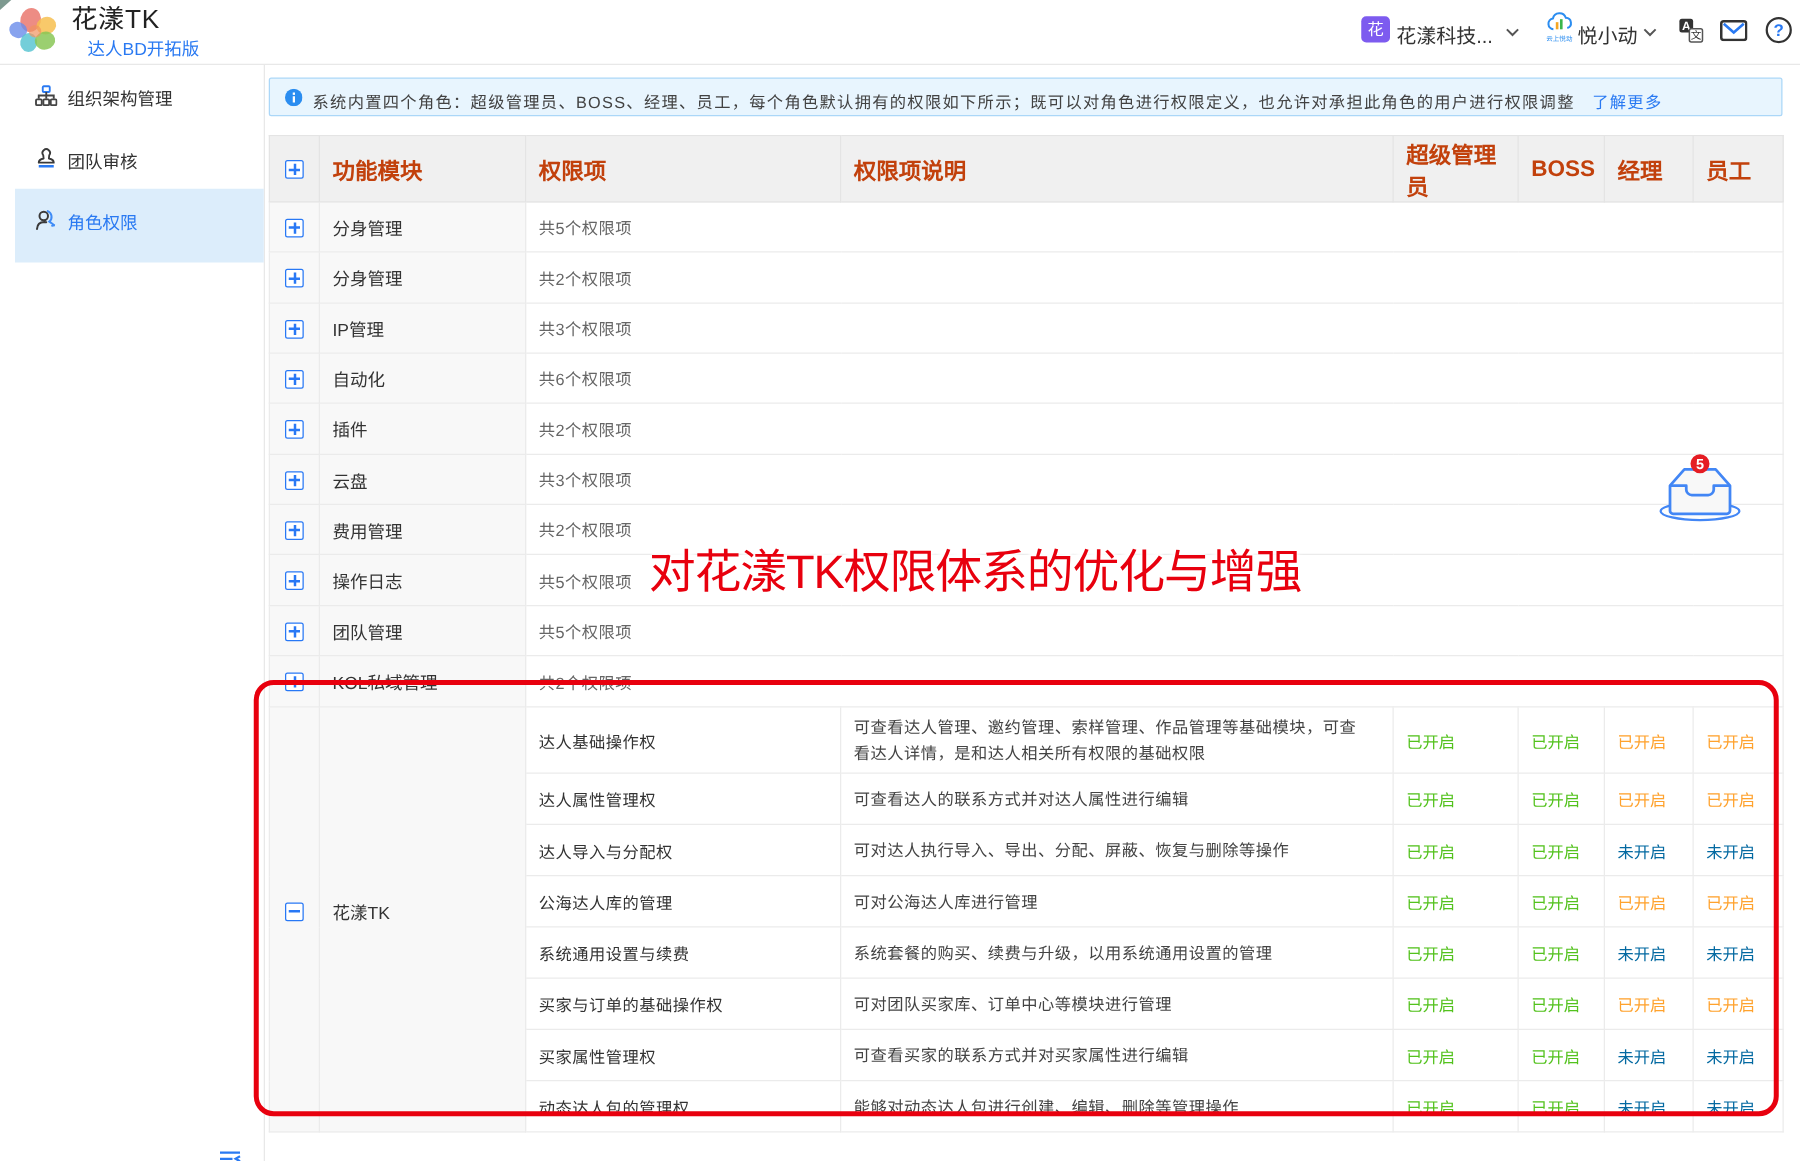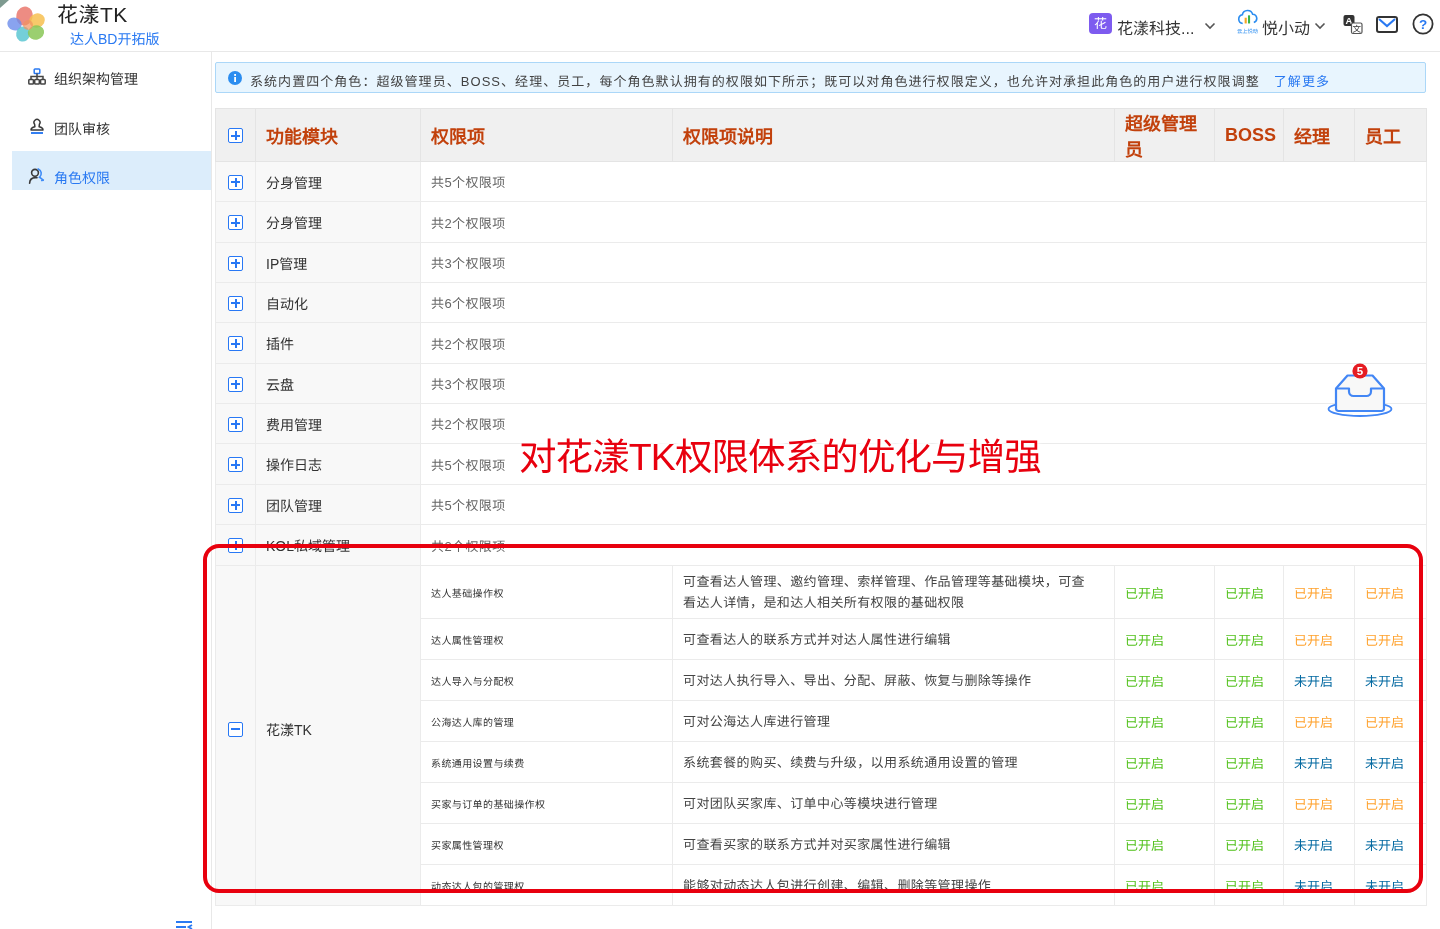--- a/index.html
+++ b/index.html
@@ -42,21 +42,21 @@
 .grid col.c4{width:100px}.grid col.c5{width:69px}.grid col.c6{width:71px}.grid col.c7{width:72px}
 .grid th { background:#f0f0f0; border:1px solid #e4e4e4; font-size:18px; font-weight:bold;
   text-align:left; padding:0 0 0 10px; height:40px; color:#c2410c;}
 .grid th.cth { padding:0; text-align:center; }
 .grid td { border:1px solid #ebebeb; padding:0 0 0 10px; vertical-align:middle; }
 .grid tr.mod td { height:40px; }
 .grid td.ec { background:#f8f8f8; padding:0; text-align:center; }
 .grid td.mc { background:#f8f8f8; font-size:14px; }
 .grid td.cnt { color:#666; border-left:1px solid #ebebeb; letter-spacing:0.4px; }
 .grid tr.sub td { height:41px; }
-.grid td.pn { font-size:10px; color:#333; letter-spacing:0.4px; }
+.grid td.pn { font-size:13px; color:#333; letter-spacing:0.4px; }
 .grid td.pd { color:#444; padding-right:10px; line-height:21px; letter-spacing:0.4px;margin-left:16px;}
 .st-g { color:#53c21d; } .st-o { color:#ffa22d; } .st-b { color:#0369a1; }
 .pm { display:inline-block; width:15px; height:15px; border:1.5px solid #2878f5; border-radius:2px;
   position:relative; vertical-align:middle; background:#fff;}
 .pm::before { content:""; position:absolute; left:2px; top:5.5px; width:9px; height:2px; background:#2878f5;}
 .pm.plus::after { content:""; position:absolute; left:5.5px; top:2px; width:2px; height:9px; background:#2878f5;}
 .redbox { position:absolute; left:203px; top:544px; width:1220px; height:349px;
   border:4px solid #e8000e; border-radius:16px; z-index:9; pointer-events:none;}
 .redtext { position:absolute; left:519px; top:435px; font-size:37.5px; color:#e8000e;
   font-weight:400; z-index:9; white-space:nowrap; letter-spacing:-0.9px; line-height:44px; text-shadow:0 -5px 4px #fff,0 -8px 6px #fff,0 -3px 3px #fff,0 -10px 7px rgba(255,255,255,.8);}
@@ -119,21 +119,21 @@
     </svg>
     <div class="tx">组织架构管理</div>
   </div>
   <div class="mi" style="top:50px">
     <svg class="ic" viewBox="0 0 18 18">
       <path d="M6.6 6.2 a3 3 0 1 1 4.8 0 l-0.3 2.6 c2.4 0.5 3.9 1.6 3.9 3.3 H3 c0-1.7 1.5-2.8 3.9-3.3 Z" fill="none" stroke="#3a3a3a" stroke-width="1.5" stroke-linejoin="round"></path>
       <path d="M3 15 H15" stroke="#2979f2" stroke-width="1.9"></path>
     </svg>
     <div class="tx">团队审核</div>
   </div>
-  <div class="mi on" style="top:99px;height:39px">
+  <div class="mi on" style="top:99px;height:59px">
     <svg class="ic" viewBox="0 0 18 18">
       <circle cx="7" cy="5.8" r="3.4" fill="none" stroke="#3a3a3a" stroke-width="1.6"></circle>
       <path d="M1.6 16.2 c0.2-3.6 2.6-5.6 5.8-5.6 l1.6 0.15" fill="none" stroke="#3a3a3a" stroke-width="1.6" stroke-linecap="round"></path>
       <path d="M10.2 1.9 a5 5 0 0 1 1.3 8.4 c1.6 1 2.8 2.4 4.3 3 l-2.1 0.25" fill="none" stroke="#3f8cf7" stroke-width="1.6" stroke-linecap="round"></path>
     </svg>
     <div class="tx">角色权限</div>
   </div>
   <svg class="fold-ic" style="top:868px" viewBox="0 0 18 14">
     <path d="M1 2 H17 M1 7 H11 M1 12 H17 M17 5 L13.5 7 L17 9" fill="none" stroke="#2979f2" stroke-width="1.8"></path>
   </svg>

